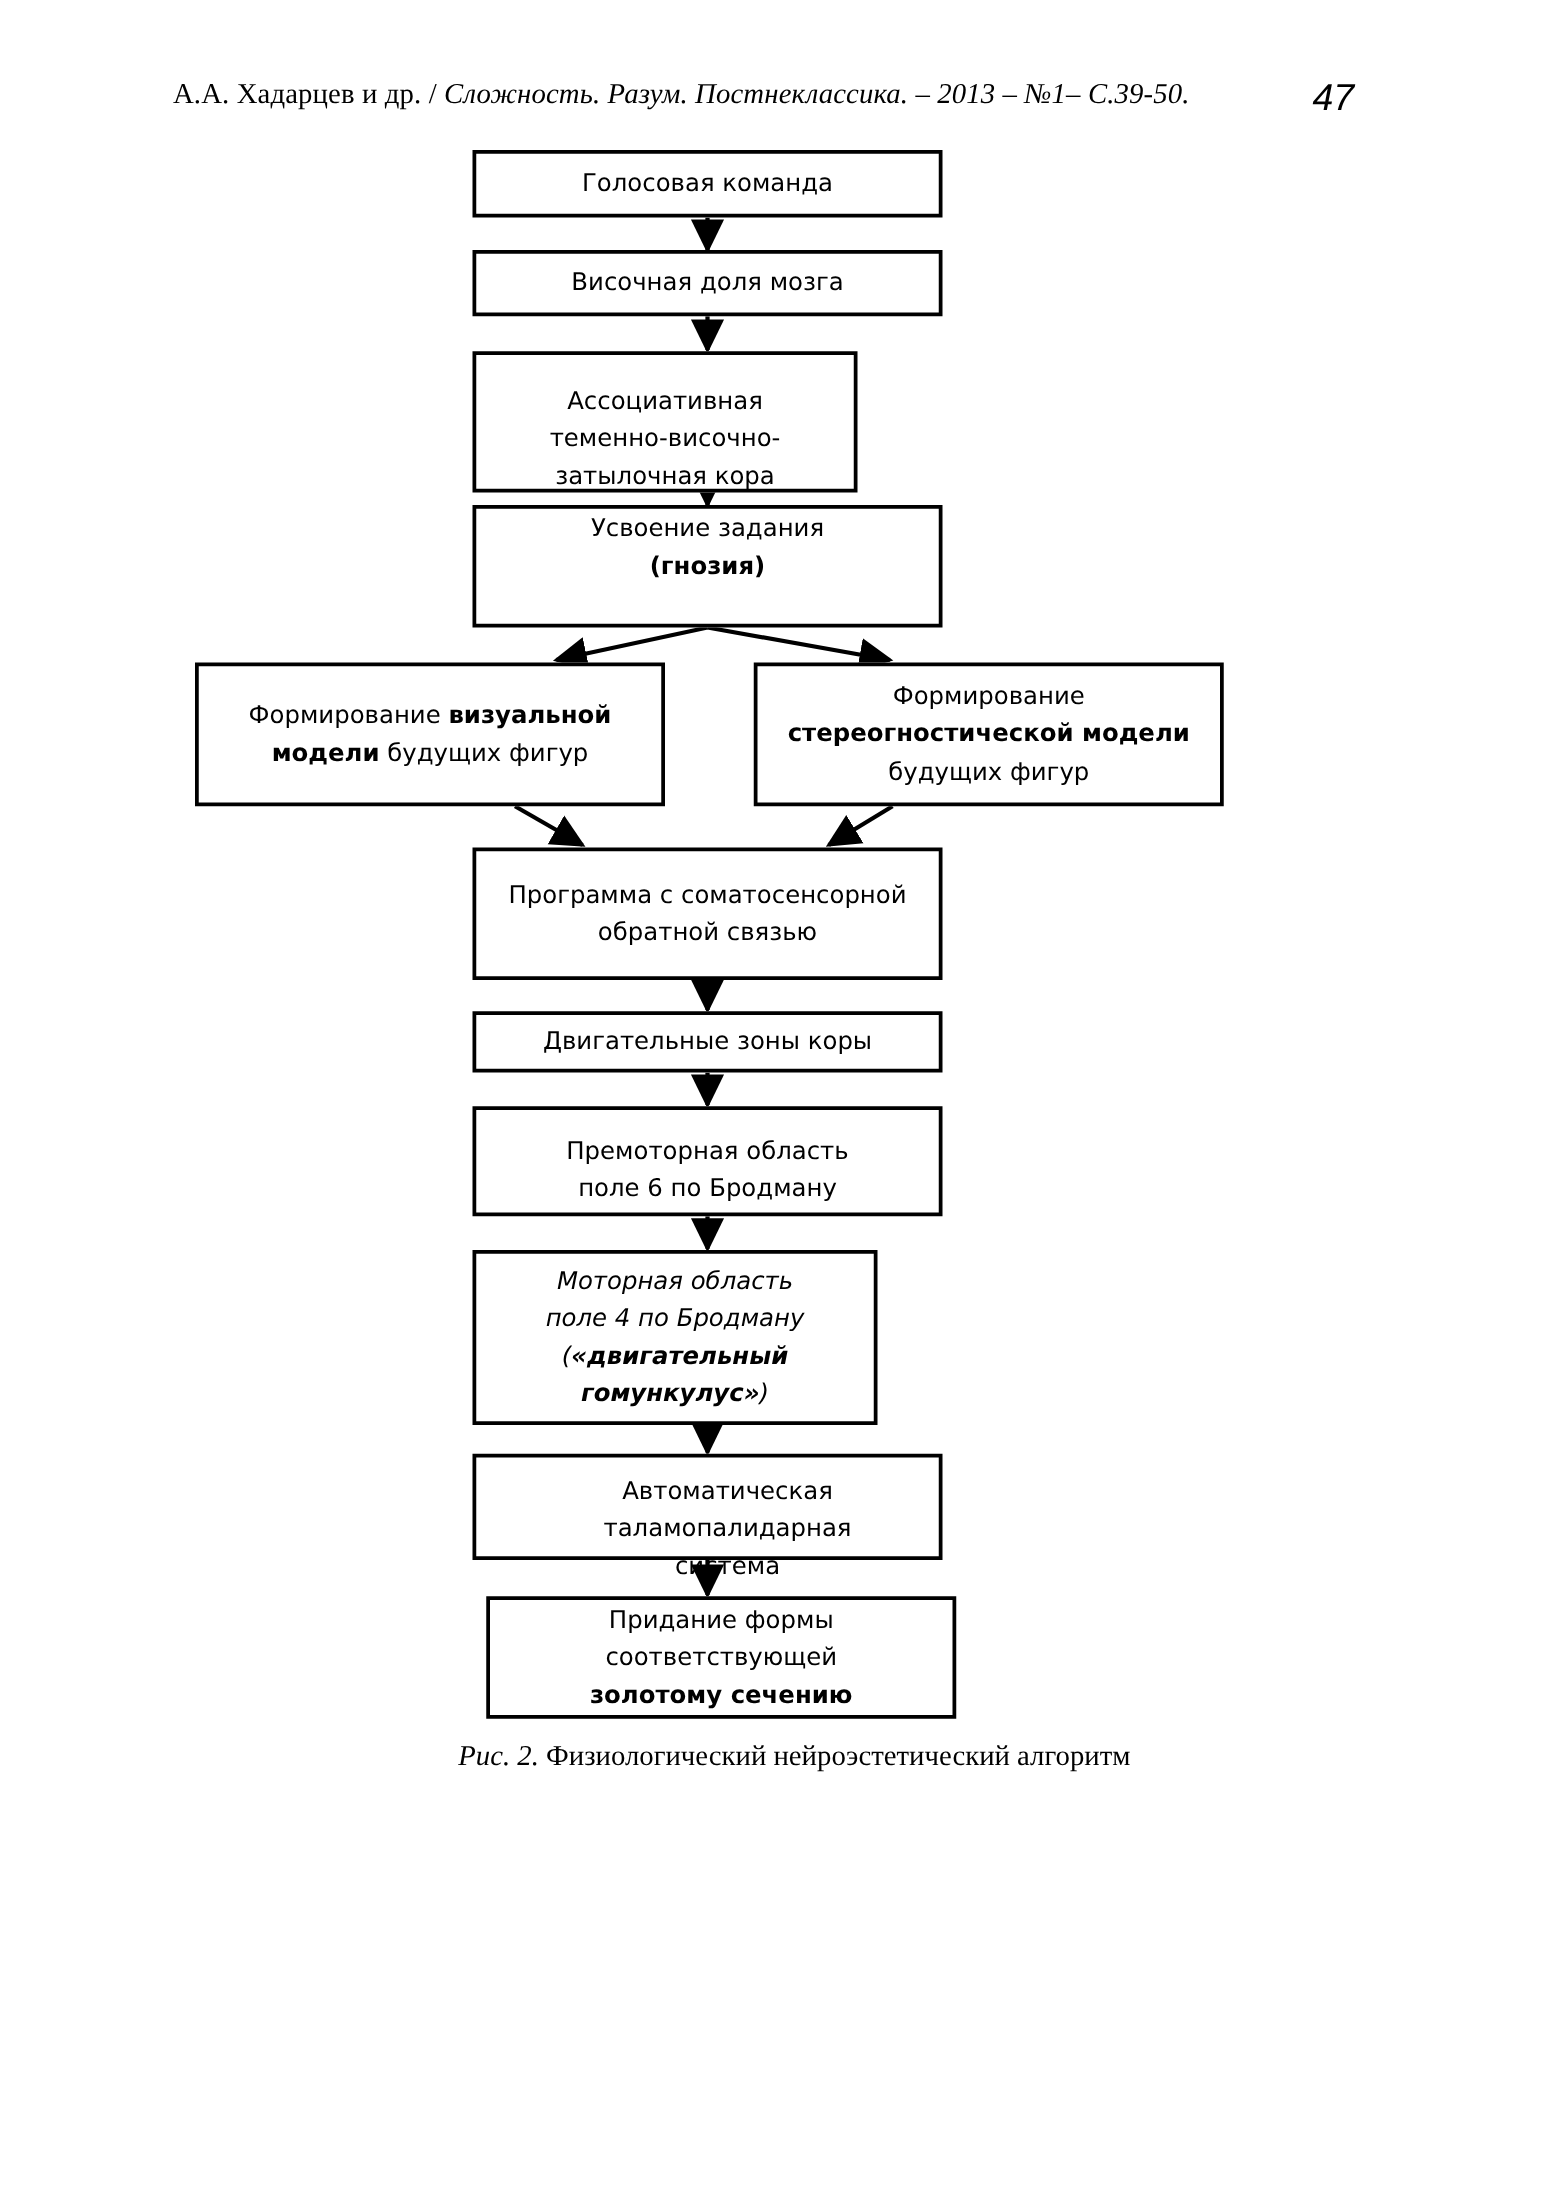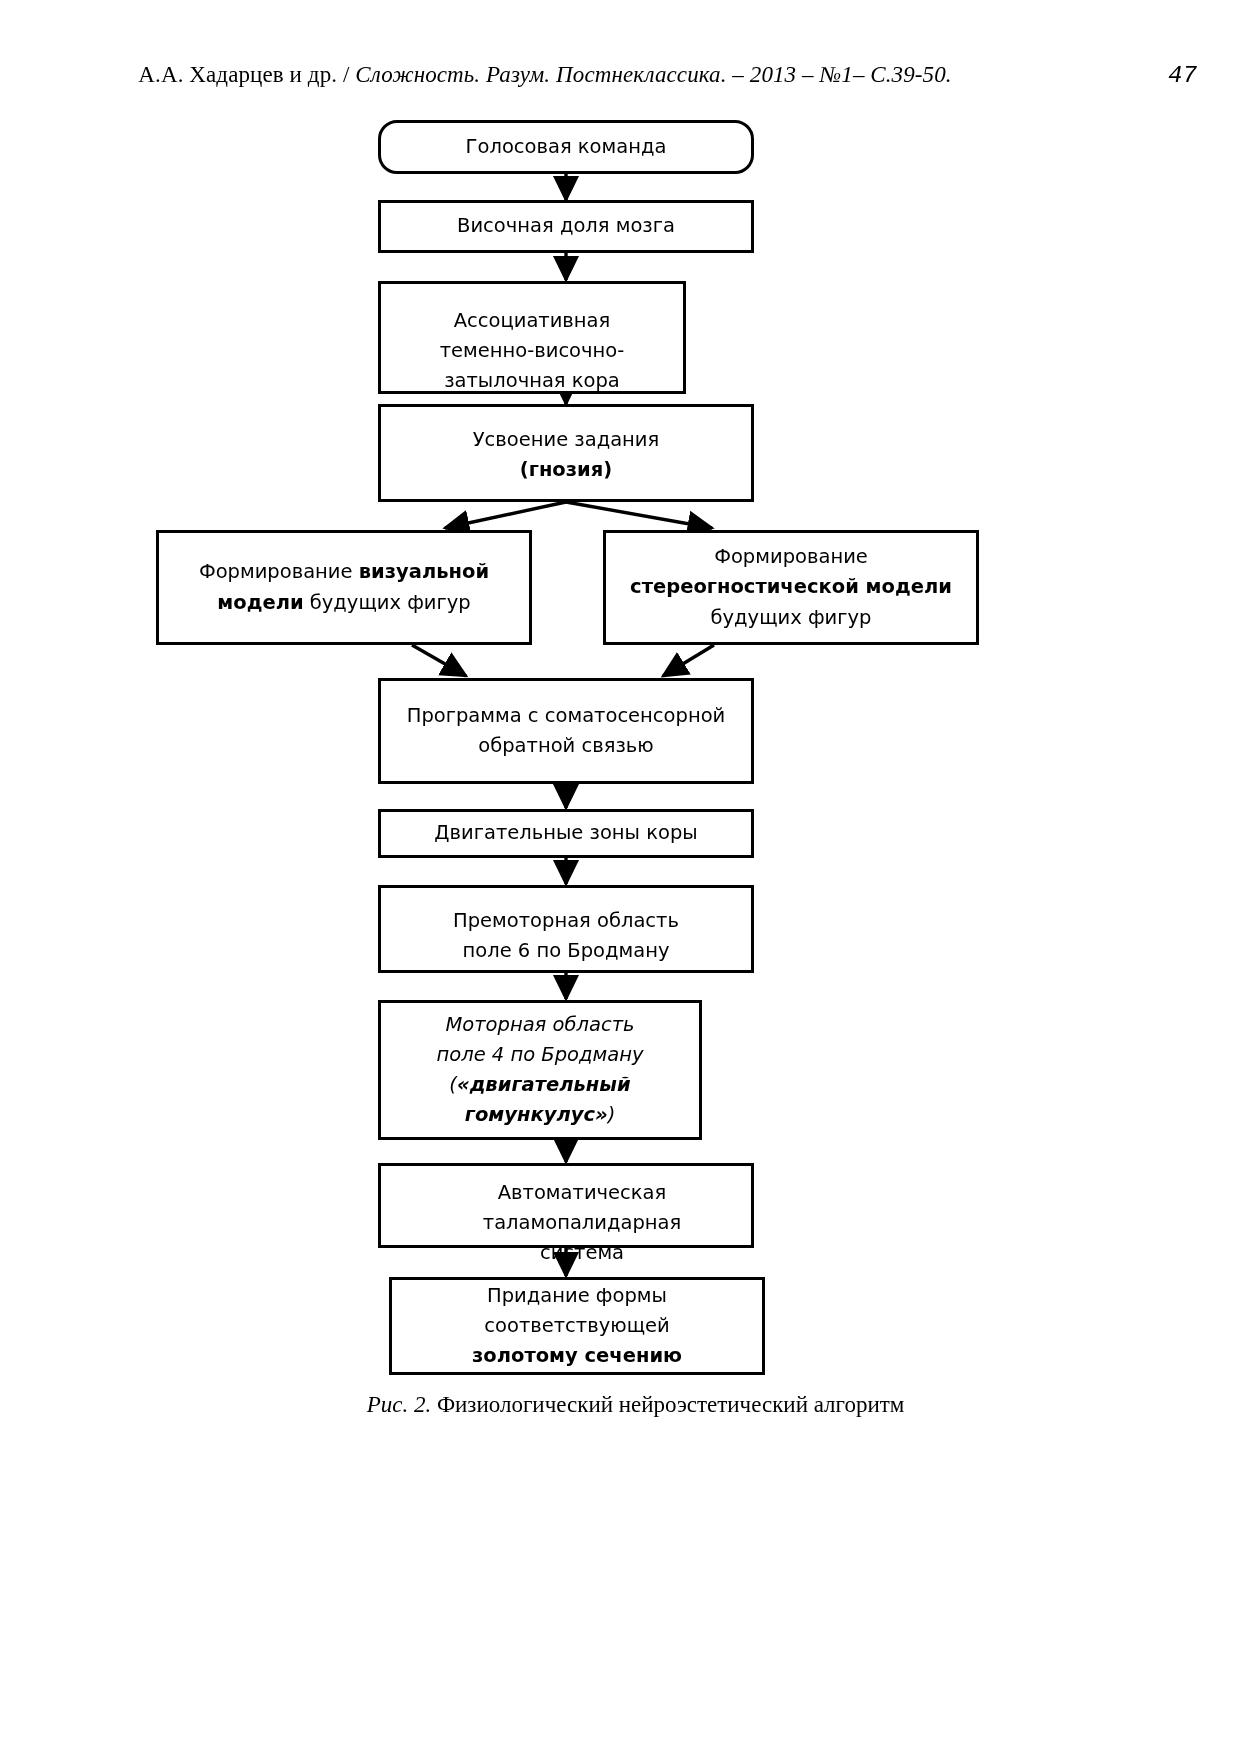--- a/index.html
+++ b/index.html
@@ -34,24 +34,24 @@
     font-size: 23px;
     font-style: italic;
     letter-spacing: 0.1px;
     white-space: nowrap;
   }
   .header-citation .upright {
     font-style: normal;
   }
   .page-number {
     position: absolute;
-    left: 1168px;
+    left: 1050px;
     top: 0;
-    font-family: Liberation Mono, monospace;
-    font-size: 24px;
+    font-family: Liberation Sans, sans-serif;
+    font-size: 30px;
     font-style: italic;
   }
 
   
   .flowchart {
     position: absolute;
     top: 0;
     left: 0;
     width: 1240px;
     height: 1754px;
@@ -131,34 +131,34 @@
       <line x1="412" y1="645" x2="466" y2="676"></line>
       <line x1="714" y1="645" x2="663" y2="676"></line>
       <line x1="566" y1="784" x2="566" y2="808"></line>
       <line x1="566" y1="858" x2="566" y2="884"></line>
       <line x1="566" y1="973" x2="566" y2="999"></line>
       <line x1="566" y1="1140" x2="566" y2="1162"></line>
       <line x1="566" y1="1248" x2="566" y2="1276"></line>
     </g>
   </svg>
 
-  <div class="node" style="left:378px; top:120px; width:376px; height:54px;border-radius:19px;">
+  <div class="node" style="left:378px; top:120px; width:376px; height:54px;">
     <span class="txt">Голосовая команда</span>
   </div>
 
   <div class="node" style="left:378px; top:200px; width:376px; height:53px;">
     <span class="txt">Височная доля мозга</span>
   </div>
 
   <div class="node" style="left:378px; top:281px; width:308px; height:113px; align-items:flex-start; padding-top:22px;">
     <span class="txt">Ассоциативная
 теменно-височно- затылочная кора</span>
   </div>
 
-  <div class="node" style="left:378px; top:404px; width:376px; height:98px; align-items:flex-start; padding-top:18px;">
+  <div class="node" style="left:378px; top:404px; width:376px; height:98px; align-items:flex-start; padding-top:1px;">
     <span class="txt">Усвоение задания<br><b>(гнозия)</b></span>
   </div>
 
   <div class="node" style="left:156px; top:530px; width:376px; height:115px;">
     <span class="txt">Формирование <b>визуальной<br>модели</b> будущих фигур</span>
   </div>
 
   <div class="node" style="left:603px; top:530px; width:376px; height:115px;">
     <span class="txt">Формирование<br><b>стереогностической модели</b><br>будущих фигур</span>
   </div>

